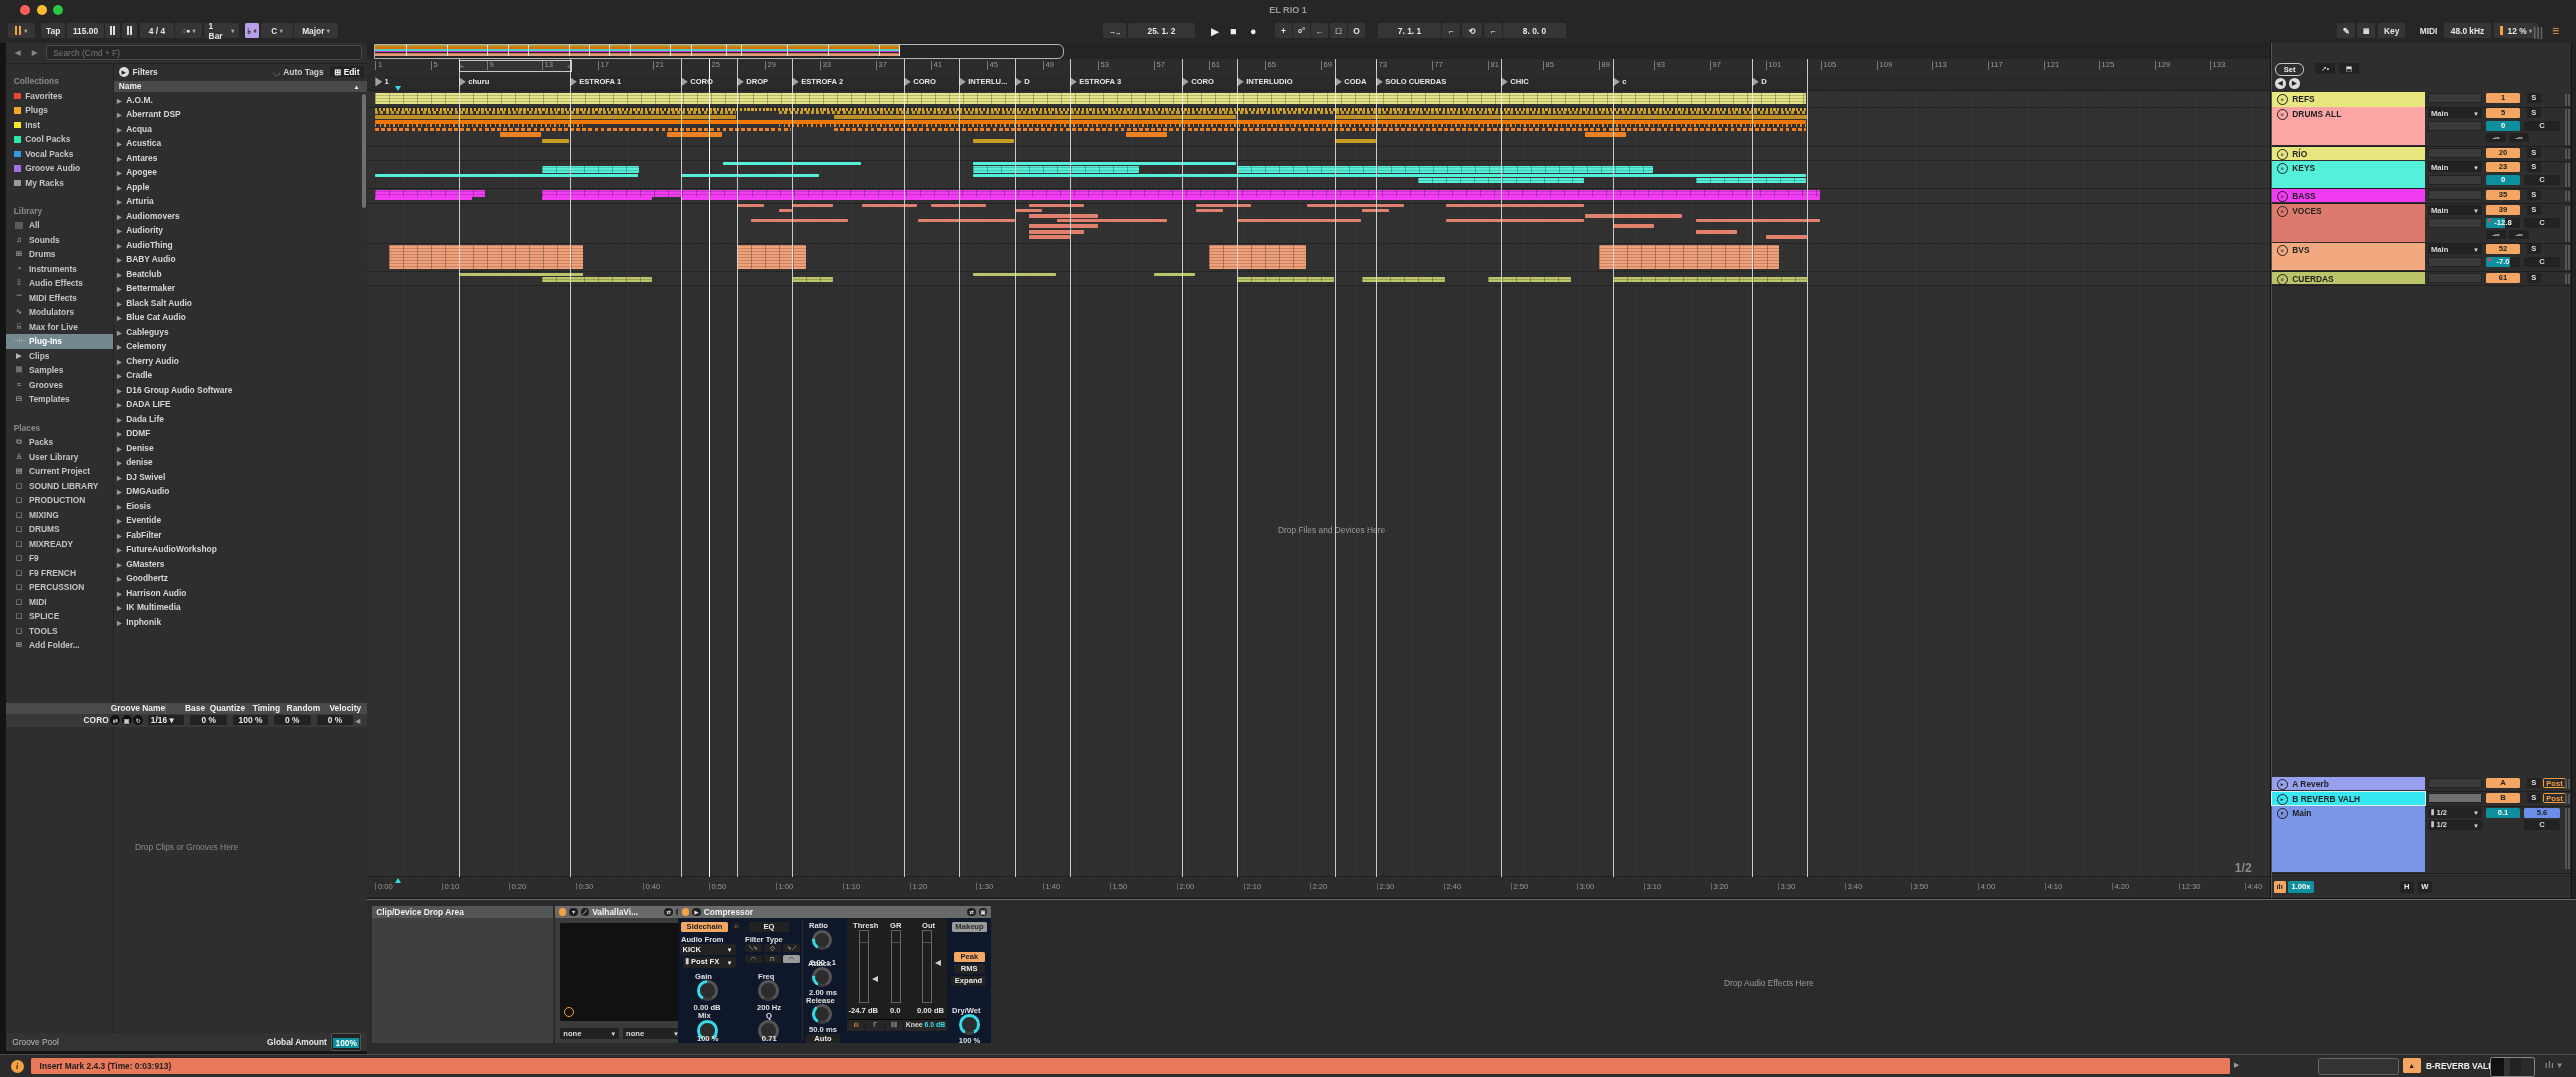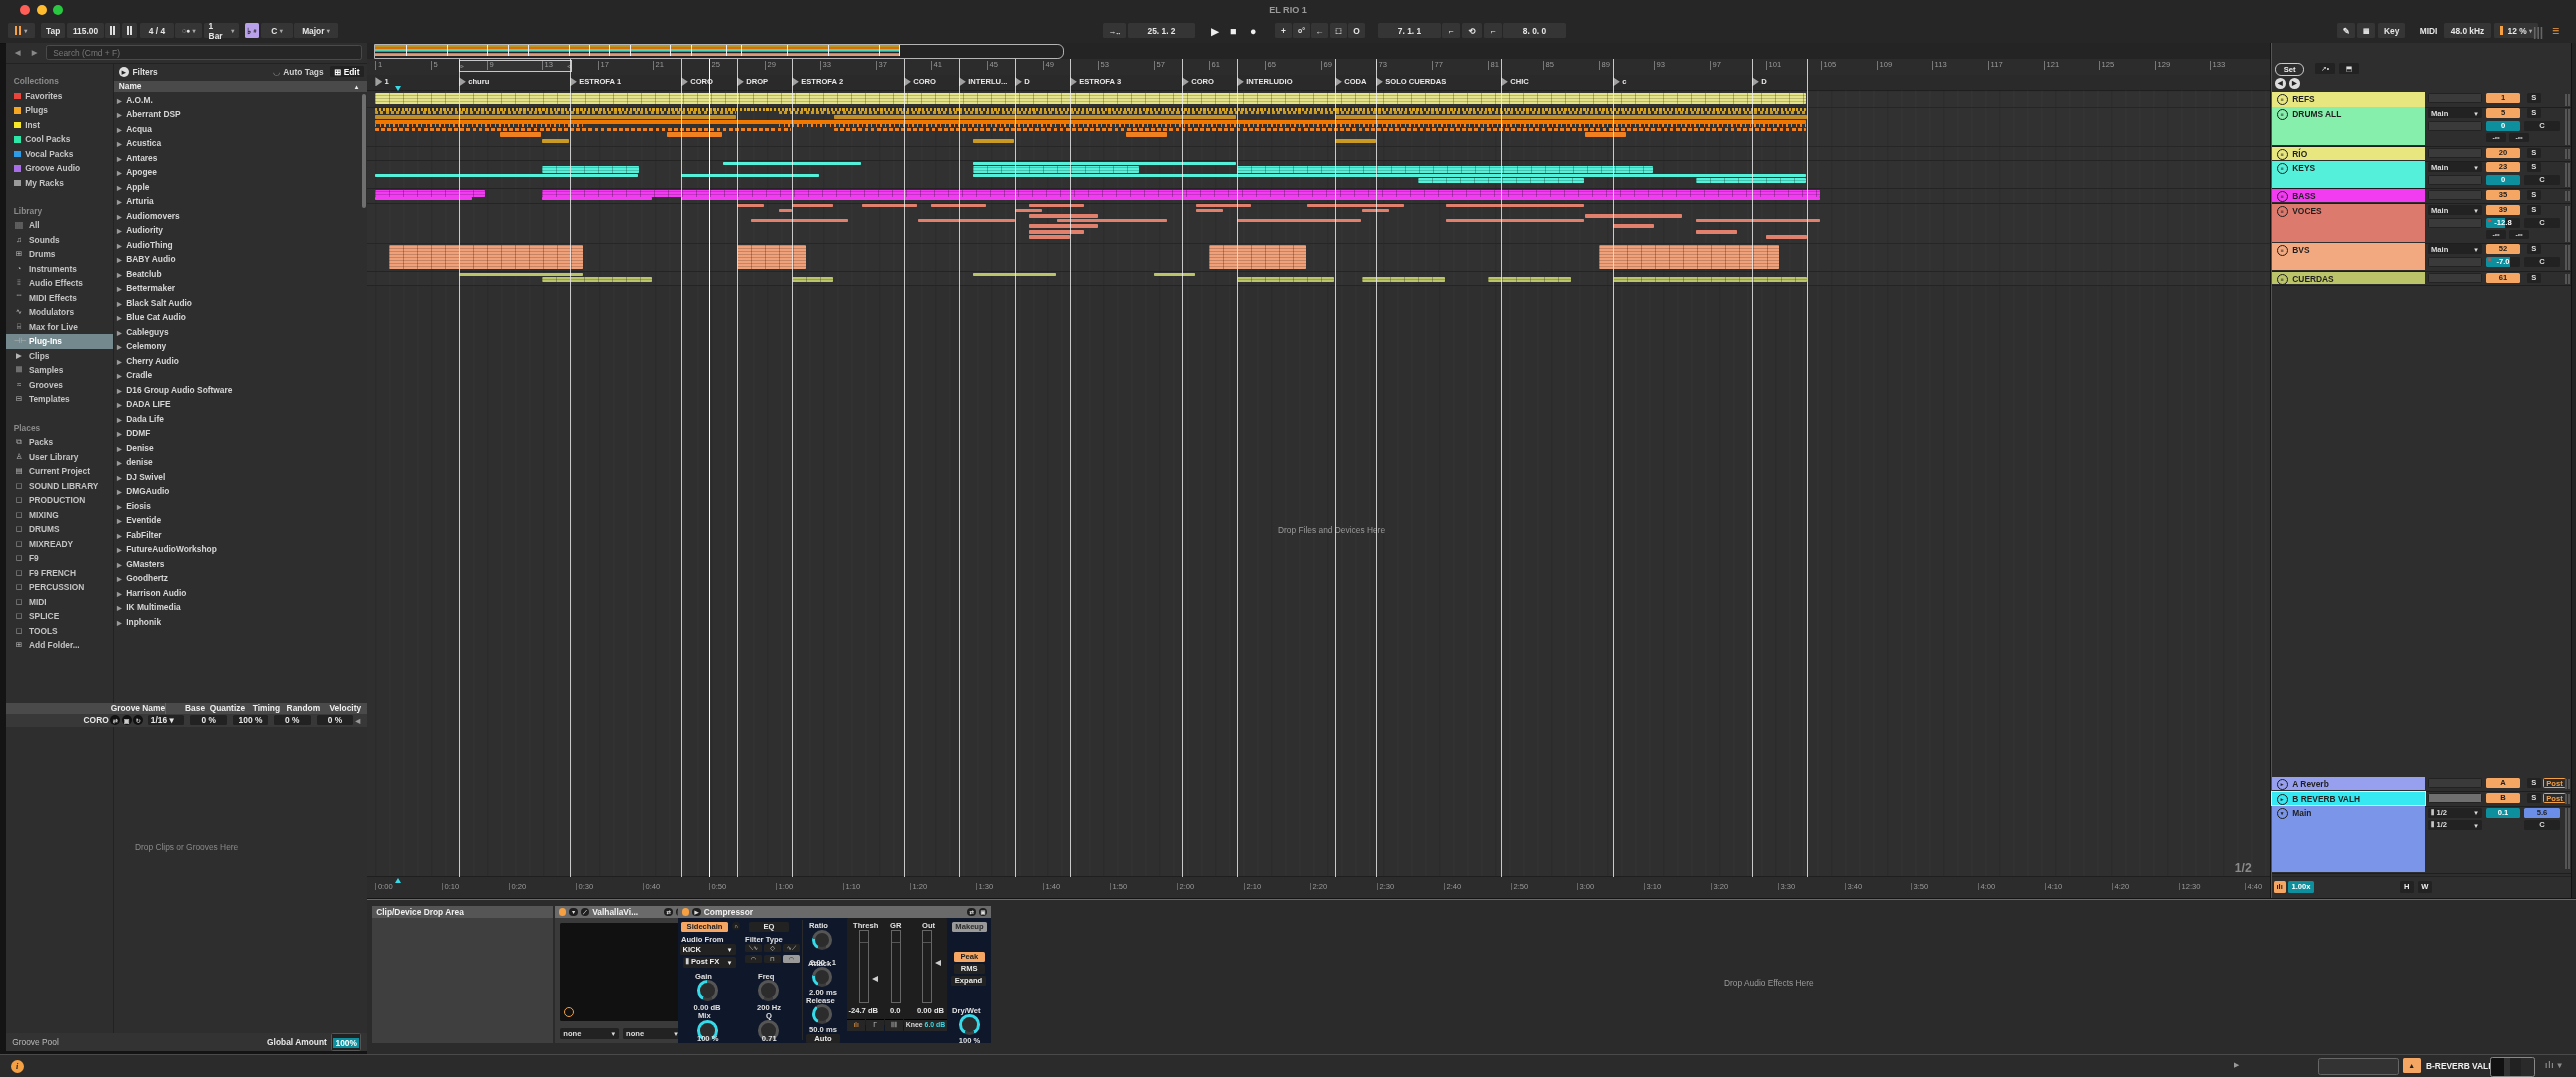--- a/index.html
+++ b/index.html
@@ -742,21 +742,21 @@
         <div class="th-name" style="top: 0px; height: 14.5px; background: rgb(232, 231, 127);">
           <div class="menu-circ">≡</div>
           <div>REFS</div>
         </div>
         <div class="numbox" style="top: 0.8px;">1</div>
         <div class="sbox" style="top: 0.8px;">S</div>
         <div class="grips" style="top: 1.5px; height: 12.2px;"></div>
         <div class="io-empty" style="top: 0.8px;"></div>
       </div>
       <div style="position: absolute; left: 0px; top: 64px; width: 305px; height: 39px; border-bottom: 0.8px solid rgb(30, 30, 30);">
-        <div class="th-name" style="top: 0px; height: 38px; background: #86efac;">
+        <div class="th-name" style="top: 0px; height: 38px; background: #fca5a5;">
           <div class="menu-circ">≡</div>
           <div>DRUMS ALL</div>
         </div>
         <div class="numbox" style="top: 0.8px;">5</div>
         <div class="sbox" style="top: 0.8px;">S</div>
         <div class="grips" style="top: 1.5px; height: 36px;"></div>
         <div class="iobox" style="top: 0.8px;">
           <span>Main</span>
           <span style="font-size:6.1px">▼</span>
         </div>
@@ -1043,20 +1043,21 @@
         <i style="--a:300deg"></i>
         <em></em>
       </div>
       <div class="clabel" style="left: 273px; top: 130px; width: 37px;">100 %</div>
     </div>
   <div id="dev-drop-text">Drop Audio Effects Here</div>
 </div>
 
 <div class="abs" id="statusbar">
   <div id="info-circ">i</div>
+  <div id="status-msg">Insert Mark 2.4.3 (Time: 0:03:913)</div>
   <div id="status-next">▶</div>
   <div id="status-empty"></div>
   <div id="status-up">▲</div>
   <div id="status-track">B-REVERB VALH</div>
   <div id="status-thumb"></div>
   <div id="status-meterico">ılı ▾</div>
 </div>
 
 
 </body></html>

